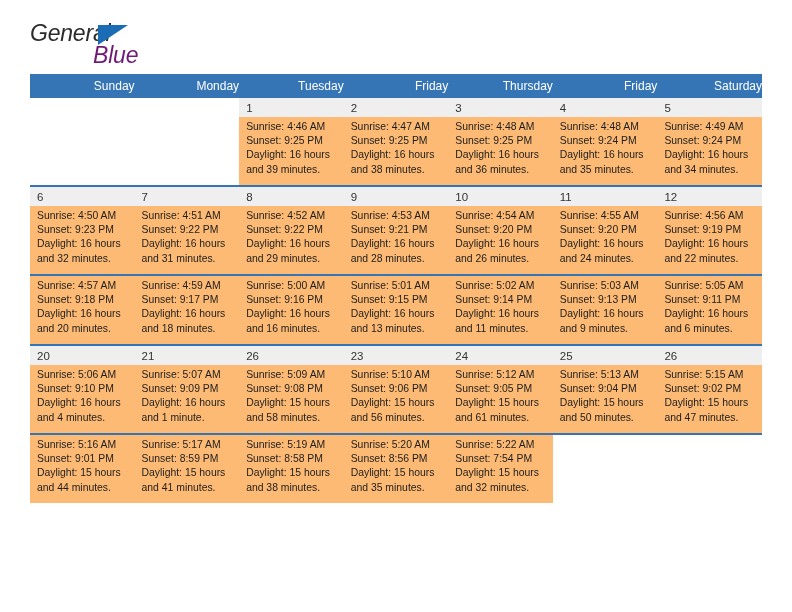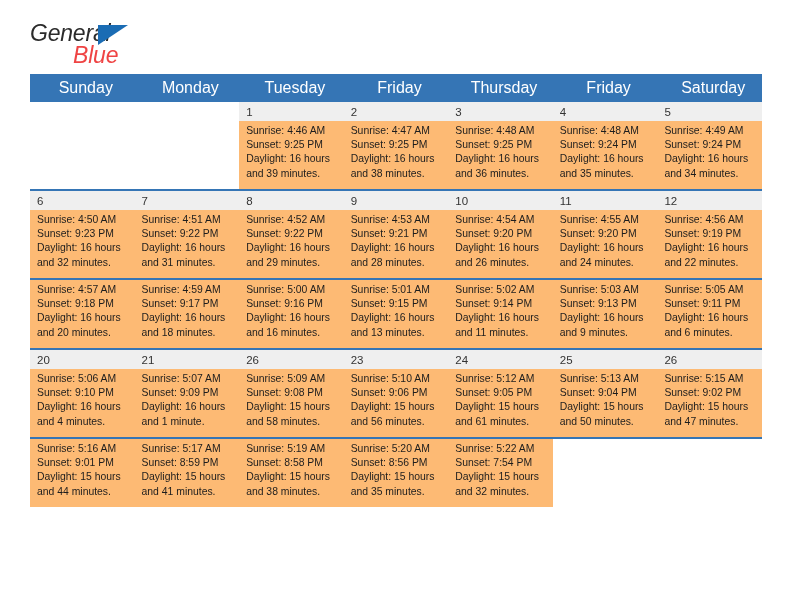--- a/index.html
+++ b/index.html
@@ -40,24 +40,24 @@
     font-style: italic;
   }
   .logo-general {
     font-size: 23px;
     color: #2b2b2b;
     letter-spacing: -0.2px;
     font-family: "Liberation Sans", sans-serif;
   }
   .logo-blue {
     position: absolute;
-    left: 43px;
+    left: 63px;
     top: 22px;
     font-size: 23px;
-    color: #ef4444;
+    color: #701a75;
     letter-spacing: -0.2px;
   }
   .logo-tri {
     position: absolute;
     left: 68px;
     top: 3px;
     width: 0;
     height: 0;
     border-left: 30px solid #1a6cb4;
     border-bottom: 20px solid transparent;
@@ -82,23 +82,23 @@
 
   
   .calendar {
     width: 732px;
     border-collapse: collapse;
     table-layout: fixed;
   }
   .calendar th {
     background: #3575b5;
     color: #ffffff;
-    font-size: 16px;
+    font-size: 12px;
     font-weight: normal;
-    text-align: center;
+    text-align: right;
     padding: 5px 0 5px 7px;
     height: 19px;
     box-sizing: border-box;
   }
   .wk-sep td {
     padding: 0;
     height: 2px;
     background: #3575b5;
     line-height: 0;
     font-size: 0;

